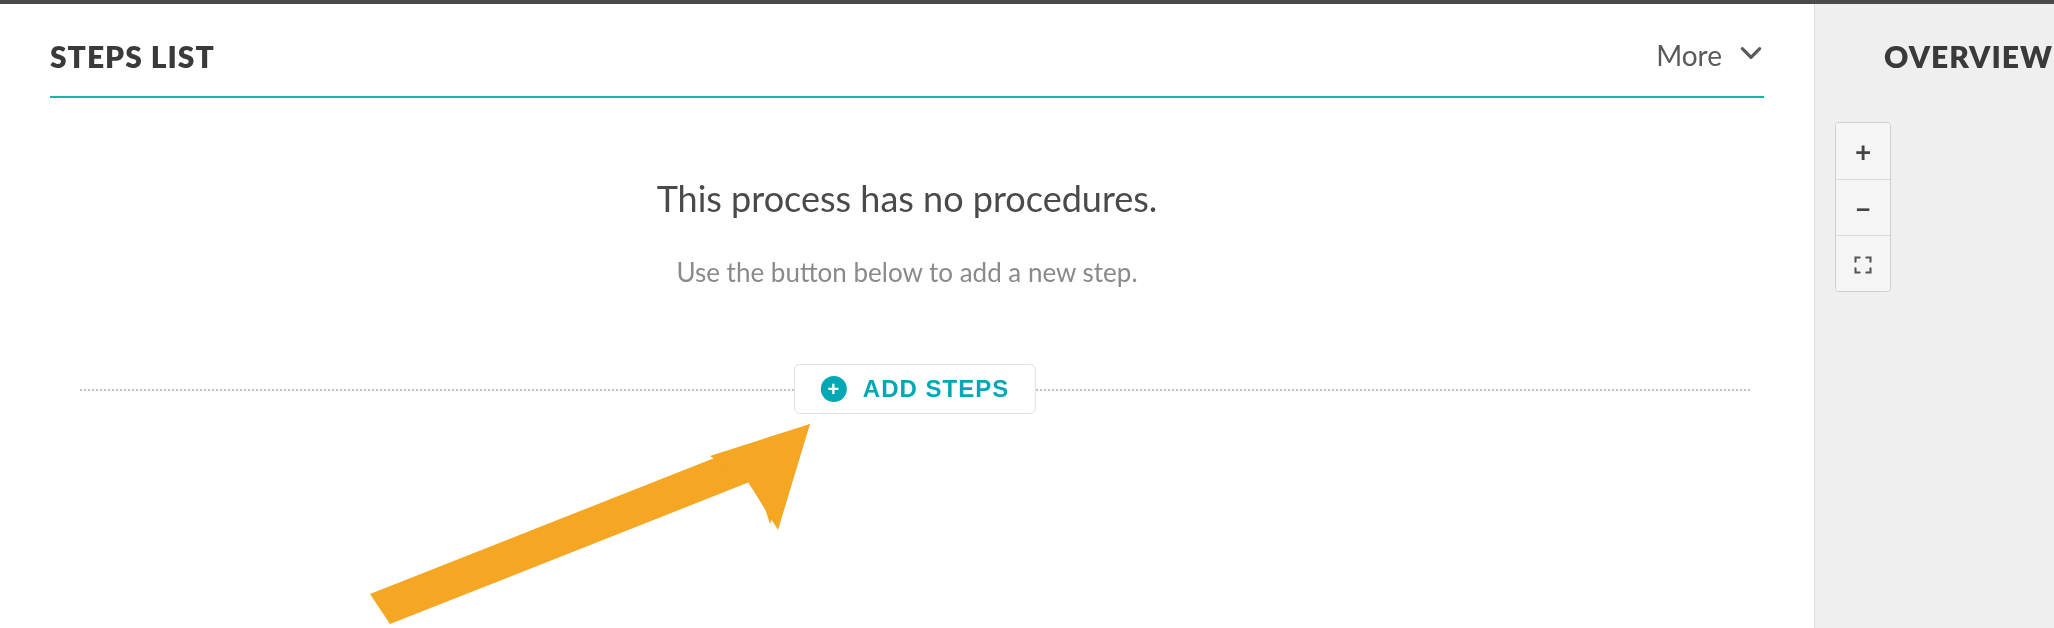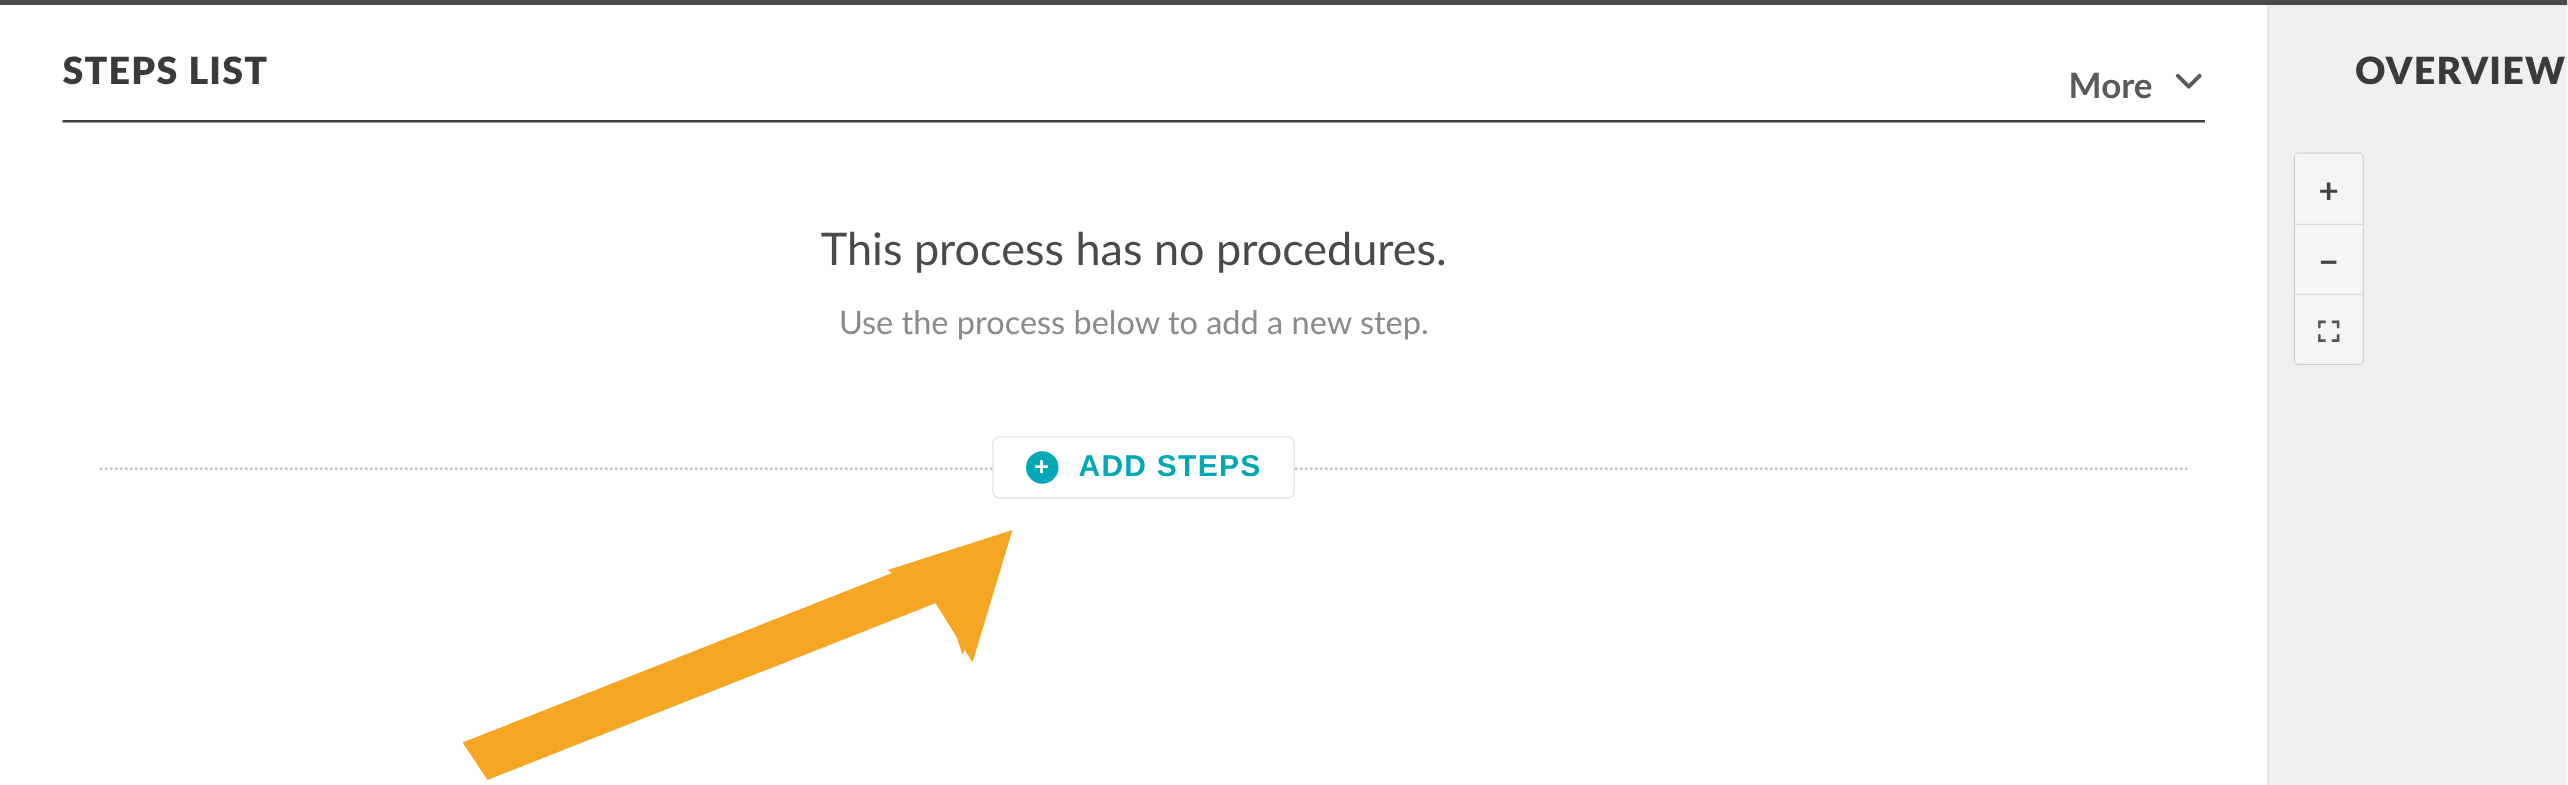--- a/index.html
+++ b/index.html
@@ -1,25 +1,25 @@
 <!DOCTYPE html>
 <html><head>
   <meta charset="utf-8">
   <style>
     * { box-sizing: border-box; margin: 0; padding: 0; }
     html, body { width: 100%; height: 100%; font-family: "Lato", "Segoe UI", Arial, sans-serif; background: #fff; color: #333; }
     .viewport { width: 2054px; height: 628px; position: relative; border-top: 4px solid #4a4a4a; display: flex; overflow: hidden; }
     .main-panel { flex: 1 1 auto; padding: 34px 50px 0 50px; position: relative; }
-    .main-header { display: flex; align-items: flex-start; justify-content: space-between; height: 60px; border-bottom: 2px solid #404040; text-align: center; }
+    .main-header { display: flex; align-items: flex-start; justify-content: space-between; height: 60px; border-bottom: 2px solid #14b8a6; text-align: center; }
     .steps-title { font-size: 30px; font-weight: 800; letter-spacing: 1px; color: #3a3a3a; }
-    .more-trigger { display: inline-flex; align-items: center; gap: 16px; cursor: pointer; color: #5a5a5a; font-size: 28px; font-weight: 700; margin-top: 12px; }
+    .more-trigger { display: inline-flex; align-items: center; gap: 16px; cursor: pointer; color: #5a5a5a; font-size: 28px; font-weight: 400; }
     .more-trigger svg { width: 26px; height: 26px; }
 
     .empty-state { width: 100%; text-align: center; padding-top: 78px; }
-    .empty-state .headline { font-size: 36px; font-weight: 400; color: #4a4a4a; margin-bottom: 21px; }
+    .empty-state .headline { font-size: 36px; font-weight: 400; color: #4a4a4a; margin-bottom: 36px; }
     .empty-state .sub { font-size: 26px; font-weight: 400; color: #8a8a8a; }
 
     .add-step-row { position: relative; margin: 100px 14px 0 30px; height: 2px; }
     .dotted-line { position: absolute; left: 0; right: 0; top: 50%; border-top: 2px dotted #bfbfbf; }
     .add-step-btn { position: absolute; top: 50%; left: 50%; transform: translate(-50%, -50%); background: #fff; border: 1px solid #e0e0e0; border-radius: 6px; padding: 10px 26px; display: inline-flex; align-items: center; gap: 16px; cursor: pointer; font-size: 24px; font-weight: 700; letter-spacing: 1px; color: #00a8b5; }
     .add-step-btn .plus-circle { width: 26px; height: 26px; border-radius: 50%; background: #00a8b5; color: #fff; display: inline-flex; align-items: center; justify-content: center; font-size: 20px; line-height: 1; font-weight: 900; }
 
     
     .overview-panel { flex: 0 0 240px; background: #efefef; border-left: 1px solid #ddd; padding: 34px 0 0 30px; position: relative; }
     .overview-title { font-size: 30px; font-weight: 800; letter-spacing: 1px; color: #3a3a3a; height: 60px; margin-left: 39px; }
@@ -44,21 +44,21 @@
         <span>
           <svg viewBox="0 0 24 24" fill="none" stroke="#5a5a5a" stroke-width="3" stroke-linecap="round" stroke-linejoin="round">
               <polyline points="4 8 12 16 20 8"></polyline>
             </svg>
         </span>
       </div>
     </div>
 
     <div class="empty-state">
       <div class="headline">This process has no procedures.</div>
-      <div class="sub">Use the process below to add a new step.</div>
+      <div class="sub">Use the button below to add a new step.</div>
     </div>
 
     <div class="add-step-row">
       <div class="dotted-line"></div>
       <button class="add-step-btn">
         <span class="plus-circle">+</span>
         <span>ADD STEPS</span>
       </button>
     </div>
 

